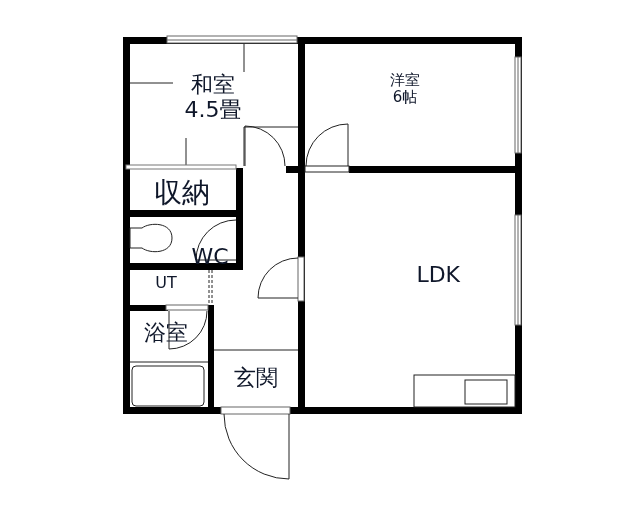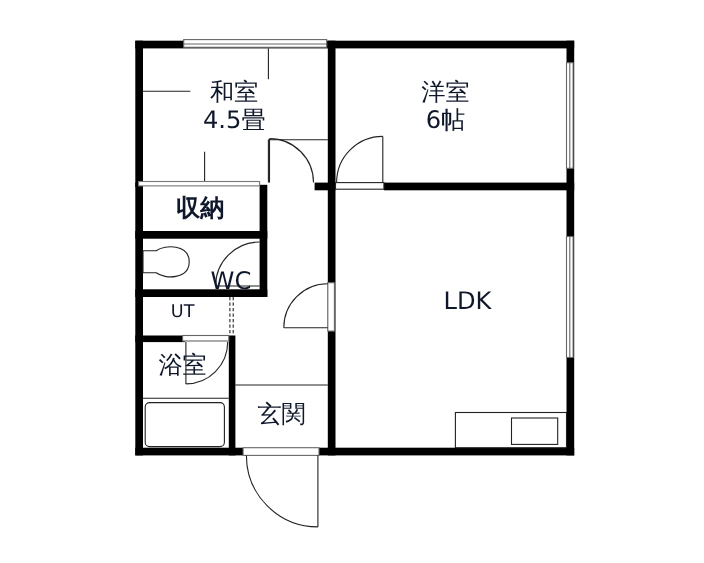--- a/index.html
+++ b/index.html
@@ -97,34 +97,34 @@
     <rect x="414" y="375" width="101" height="32"></rect>
 
     <rect x="465" y="380" width="42" height="24"></rect>
   </g>
 </svg>
 
 <div class="lbl" style="left:168px; top:72px; width:90px; font-size:22px;">
   <div>和室</div>
   <div>4.5畳</div>
 </div>
-<div class="lbl" style="left:360px; top:72px; width:90px; font-size:22px;">
+<div class="lbl" style="left:360px; top:72px; width:90px; font-size:15px;">
   <div>洋室</div>
   <div>6帖</div>
 </div>
-<div class="lbl" style="left:132px; top:177px; width:100px; font-size:22px;font-weight:bold;">
+<div class="lbl" style="left:132px; top:177px; width:100px; font-size:28px;">
   <div>収納</div>
 </div>
 <div class="lbl" style="left:184px; top:244px; width:52px; font-size:22px;">
   <div>WC</div>
 </div>
 <div class="lbl" style="left:138px; top:274px; width:56px; font-size:16px;">
   <div>UT</div>
 </div>
 <div class="lbl" style="left:130px; top:320px; width:72px; font-size:22px;">
   <div>浴室</div>
 </div>
 <div class="lbl" style="left:218px; top:365px; width:76px; font-size:22px;">
   <div>玄関</div>
 </div>
-<div class="lbl" style="left:375px; top:262px; width:100px; font-size:22px;">
+<div class="lbl" style="left:360px; top:262px; width:100px; font-size:22px;text-align:right;">
   <div>LDK</div>
 </div>
 
 </body></html>

